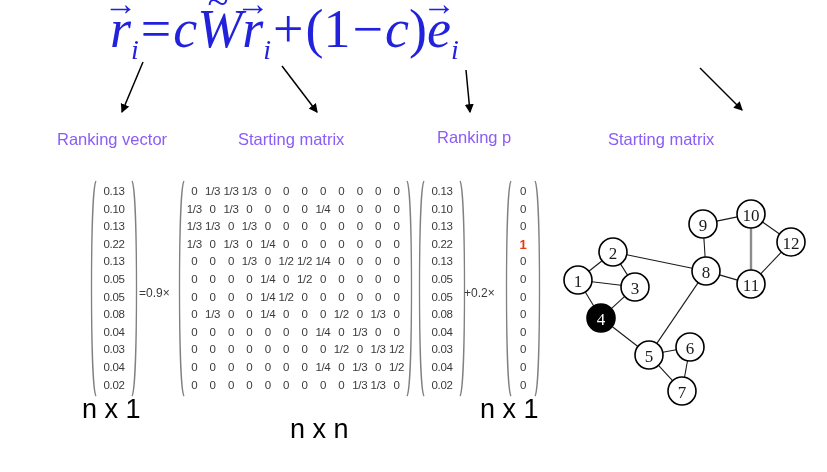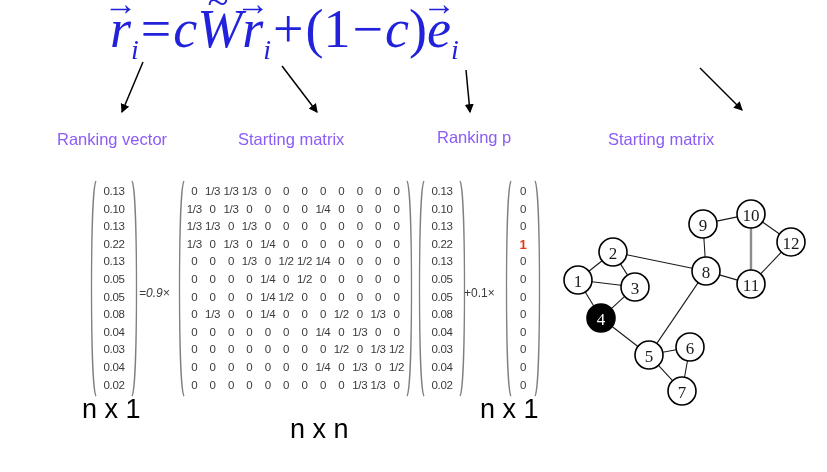--- a/index.html
+++ b/index.html
@@ -242,21 +242,21 @@
         <div class="mrow">
           <div class="vcell" style="width: 34px;">0.02</div>
         </div>
       </div>
       <div class="paren">
         <svg width="9" height="217.20000000000002" viewBox="0 0 9 217.20000000000002">
           <path d="M1,1 C7,11 7,206.20000000000002 1,216.20000000000002" fill="none" stroke="#808080" stroke-width="1.3"></path>
         </svg>
       </div>
     </div>
-  <div class="scalar-op" id="op-damp" style="left:139px; top:108px;font-style:italic;">=0.9×</div>
+  <div class="scalar-op" id="op-damp" style="left:139px; top:108px;">=0.9×</div>
 
   <div class="mat-wrap" id="mat-adj" style="left:176px; top:2px;">
       <div class="paren">
         <svg width="9" height="217.20000000000002" viewBox="0 0 9 217.20000000000002">
           <path d="M8,1 C2,11 2,206.20000000000002 8,216.20000000000002" fill="none" stroke="#808080" stroke-width="1.3"></path>
         </svg>
       </div>
       <div class="cells">
         <div class="mrow">
           <div class="mcell" style="width: 18.4px;">0</div>
@@ -477,21 +477,21 @@
         <div class="mrow">
           <div class="vcell" style="width: 34px;">0.02</div>
         </div>
       </div>
       <div class="paren">
         <svg width="9" height="217.20000000000002" viewBox="0 0 9 217.20000000000002">
           <path d="M1,1 C7,11 7,206.20000000000002 1,216.20000000000002" fill="none" stroke="#808080" stroke-width="1.3"></path>
         </svg>
       </div>
     </div>
-  <div class="scalar-op" id="op-restart" style="left:464px; top:108px;">+0.1×</div>
+  <div class="scalar-op" id="op-restart" style="left:464px; top:108px;">+0.2×</div>
 
   <div class="mat-wrap" id="vec-restart" style="left:503px; top:2px;">
       <div class="paren">
         <svg width="9" height="217.20000000000002" viewBox="0 0 9 217.20000000000002">
           <path d="M8,1 C2,11 2,206.20000000000002 8,216.20000000000002" fill="none" stroke="#808080" stroke-width="1.3"></path>
         </svg>
       </div>
       <div class="cells">
         <div class="mrow">
           <div class="vcell" style="width: 22px;">0</div>

